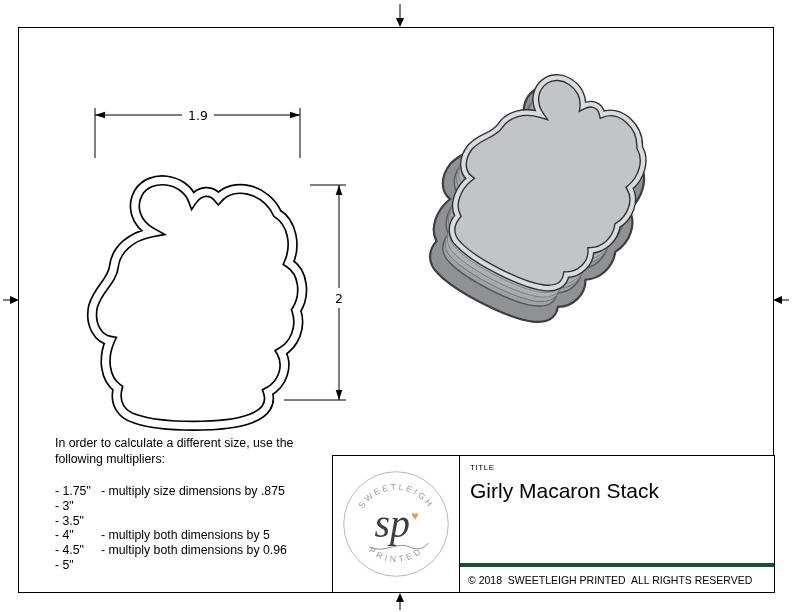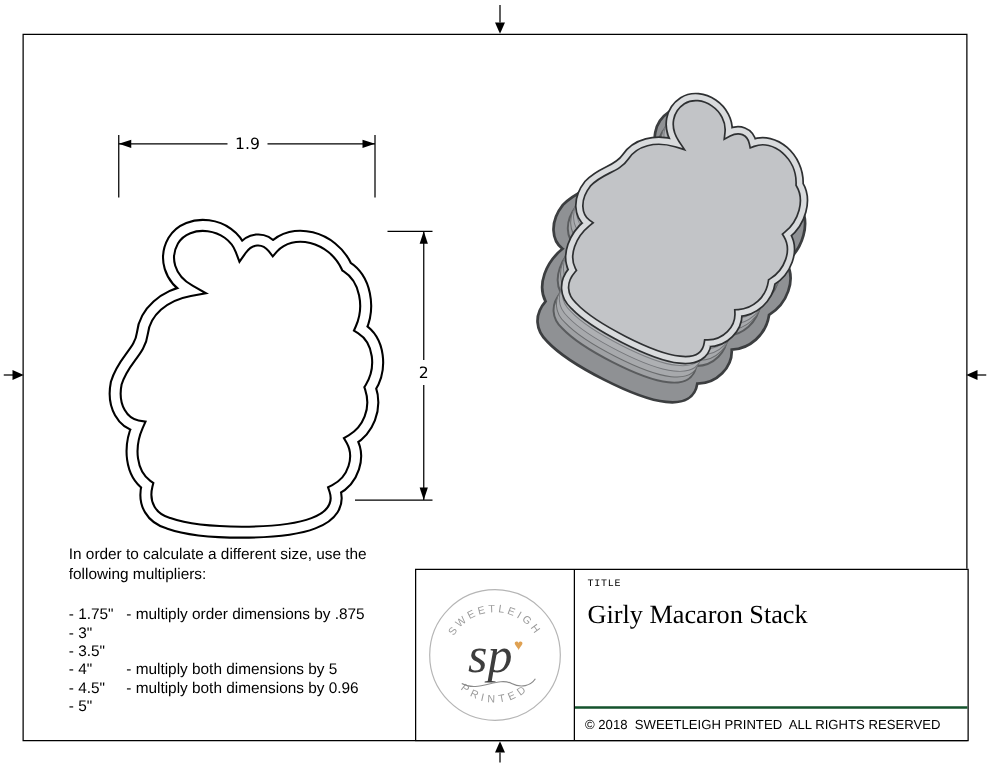--- a/index.html
+++ b/index.html
@@ -28,24 +28,24 @@
   }
   .logo-cell{width:126px;border-right:1px solid #000;display:flex;align-items:center;justify-content:center;}
   .logo-svg{width:114px;height:114px;}
   .arc-text{font-size:9px;letter-spacing:2.5px;fill:#9b9b9b;font-family:"Liberation Sans",sans-serif;}
   .arc-text-bottom{font-size:9px;letter-spacing:3.5px;fill:#9b9b9b;font-family:"Liberation Sans",sans-serif;}
   .logo-script{font-family:"Liberation Serif",serif;font-style:italic;font-size:42px;fill:#3d3d3d;}
   .logo-heart{font-size:13px;}
   .logo-flourish{stroke:#8a8a8a;stroke-width:1;fill:none;}
   .tb-right{flex:1;display:flex;flex-direction:column;min-width:0;}
   .tb-main{flex:1;padding:7px 10px 0 10px;}
-  .tb-label{font-size:8px;letter-spacing:0.6px;color:#000;margin-bottom:7px;font-family:Liberation Mono, monospace;}
-  .tb-title{font-size:21px;color:#000;font-family:Liberation Serif, serif;}
+  .tb-label{font-size:8px;letter-spacing:0.6px;color:#000;margin-bottom:7px;}
+  .tb-title{font-size:21px;color:#000;}
   .tb-copy{
-    border-top:2px solid #14532d;height:25px;display:flex;align-items:center;
+    border-top:4px solid #14532d;height:25px;display:flex;align-items:center;
     padding-left:8px;font-size:10.5px;white-space:pre;color:#000;
   }
 </style>
 </head>
 <body>
 
 <div class="sheet">
 
   <div class="border-rect"></div>
 
@@ -130,21 +130,21 @@
         <use href="#cutshape" fill="none" stroke="#d9dbdd" stroke-width="5.5"></use>
       </g>
     </g>
   </svg>
 
   <div class="instructions">
     <p>In order to calculate a different size, use the following multipliers:</p>
     <div>
       <div class="mult-row">
         <span>- 1.75"</span>
-        <span>- multiply order dimensions by .875</span>
+        <span>- multiply size dimensions by .875</span>
       </div>
       <div class="mult-row">
         <span>- 3"</span>
       </div>
       <div class="mult-row">
         <span>- 3.5"</span>
       </div>
       <div class="mult-row">
         <span>- 4"</span>
         <span>- multiply both dimensions by 5</span>

